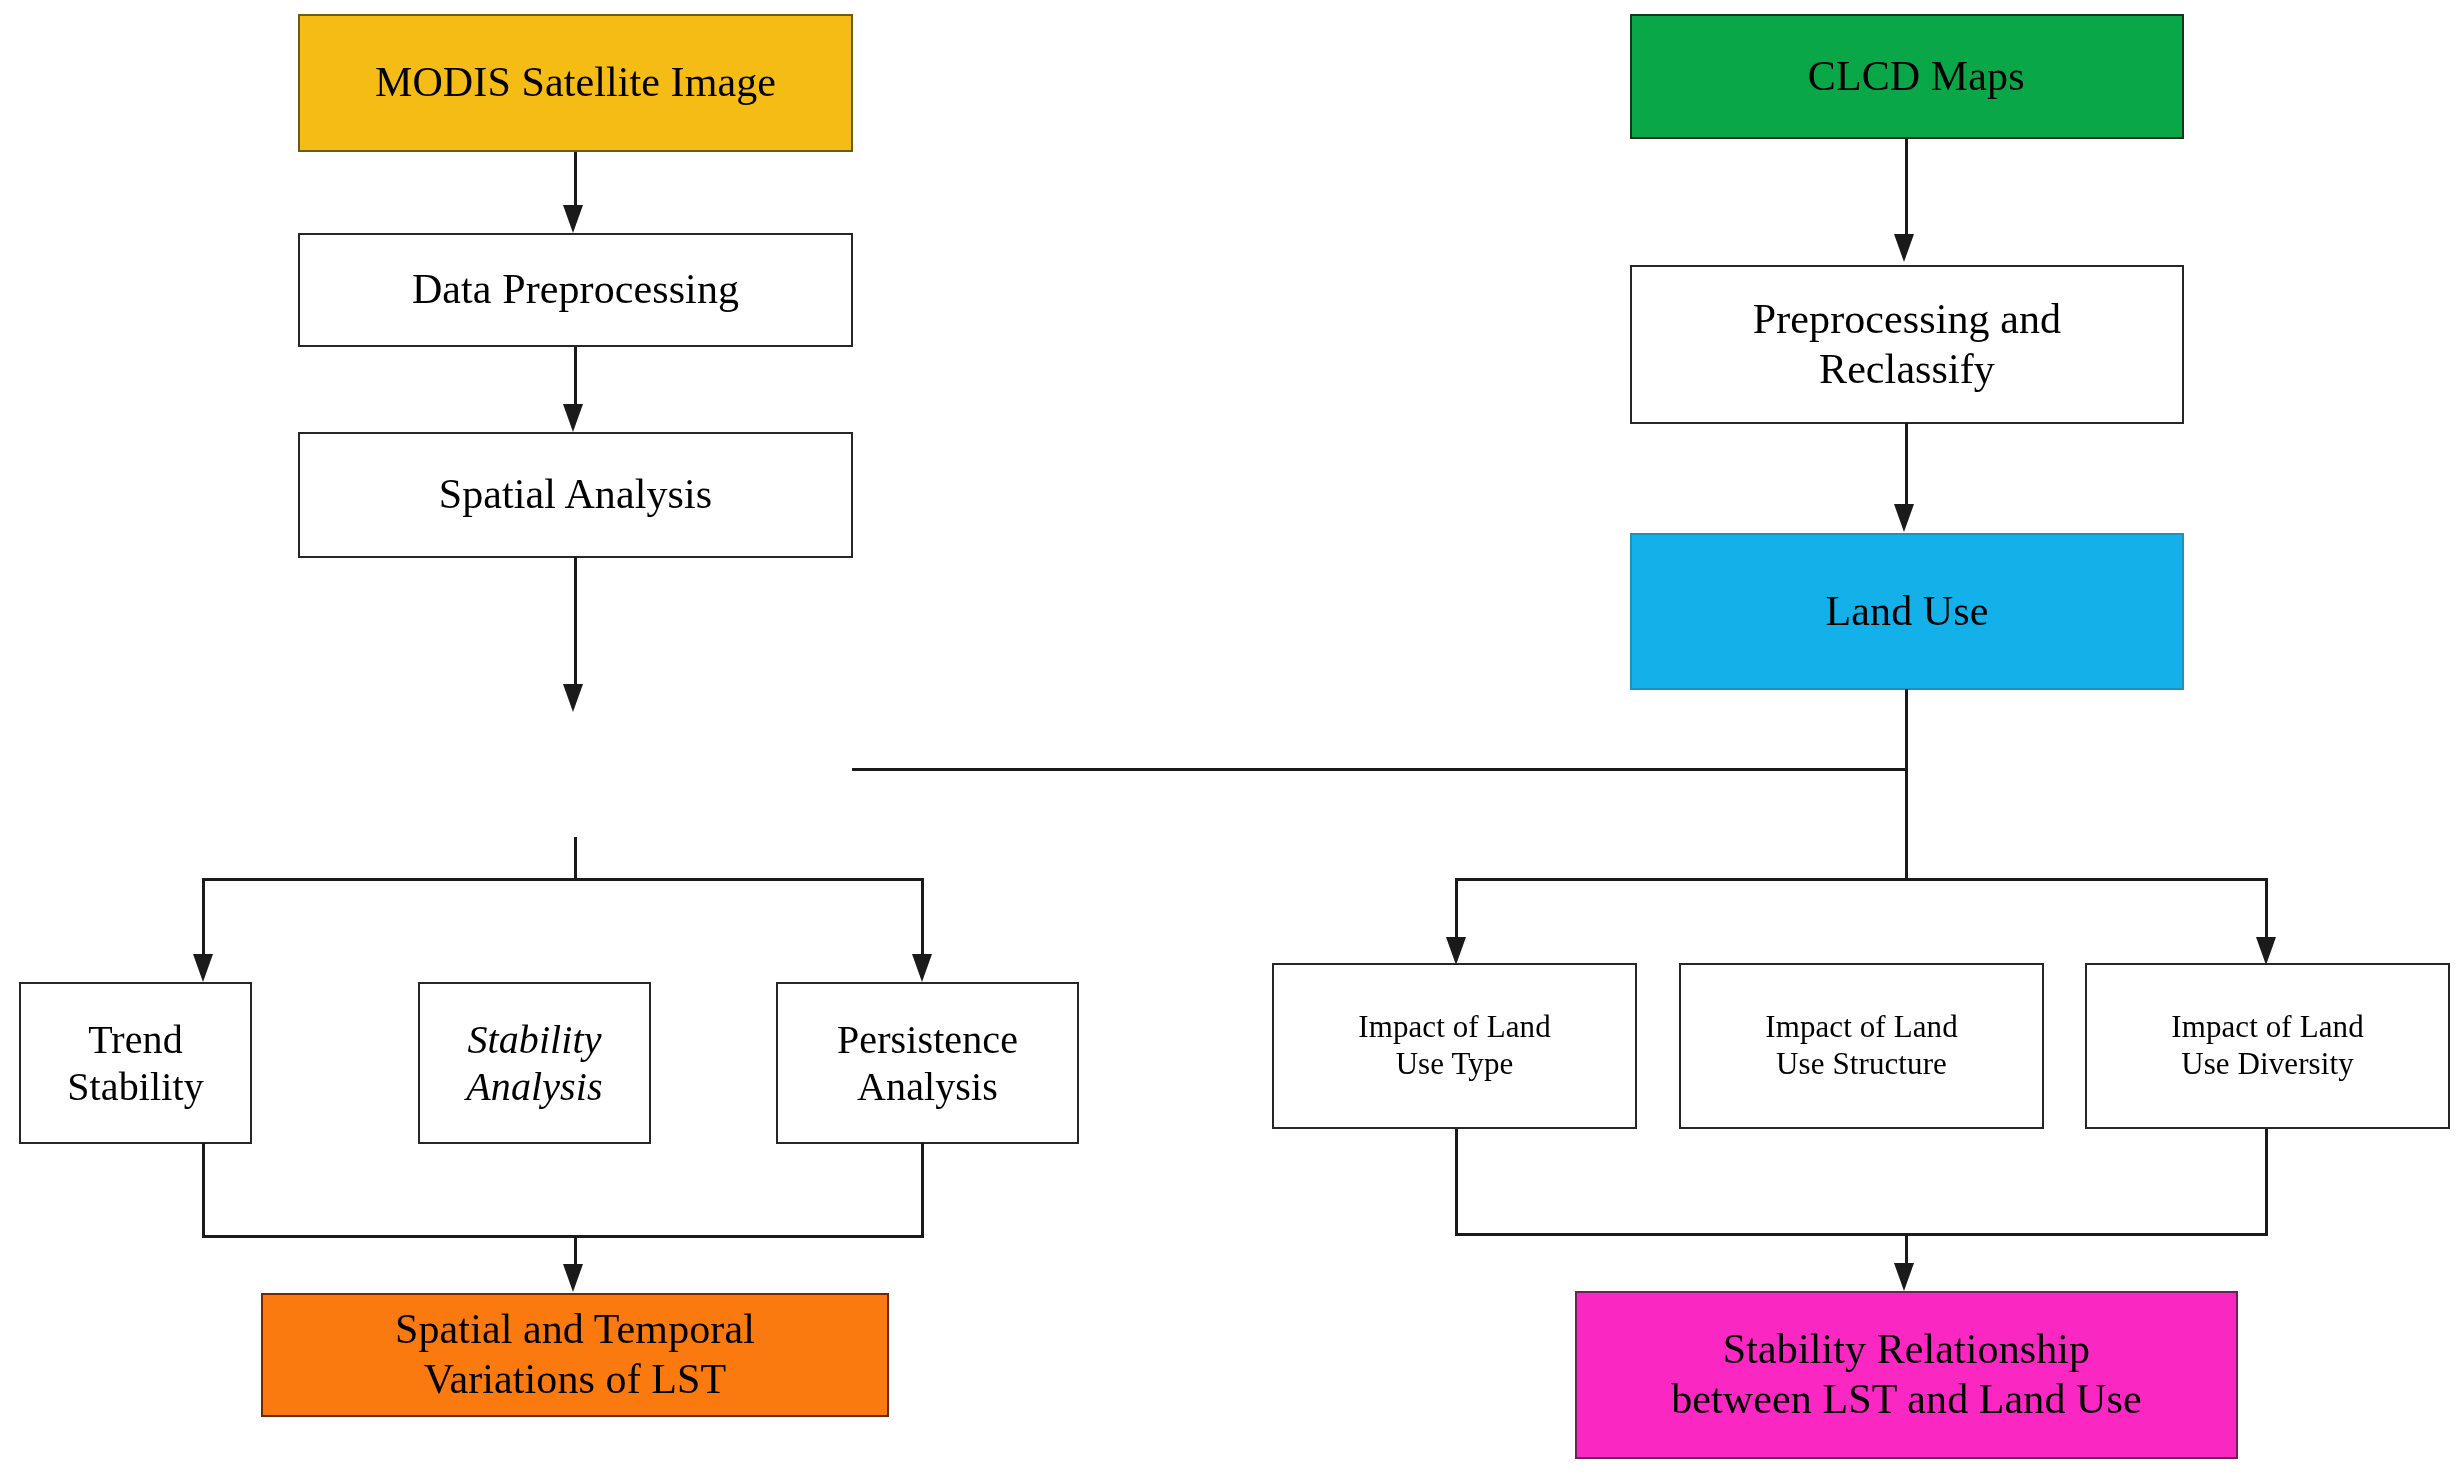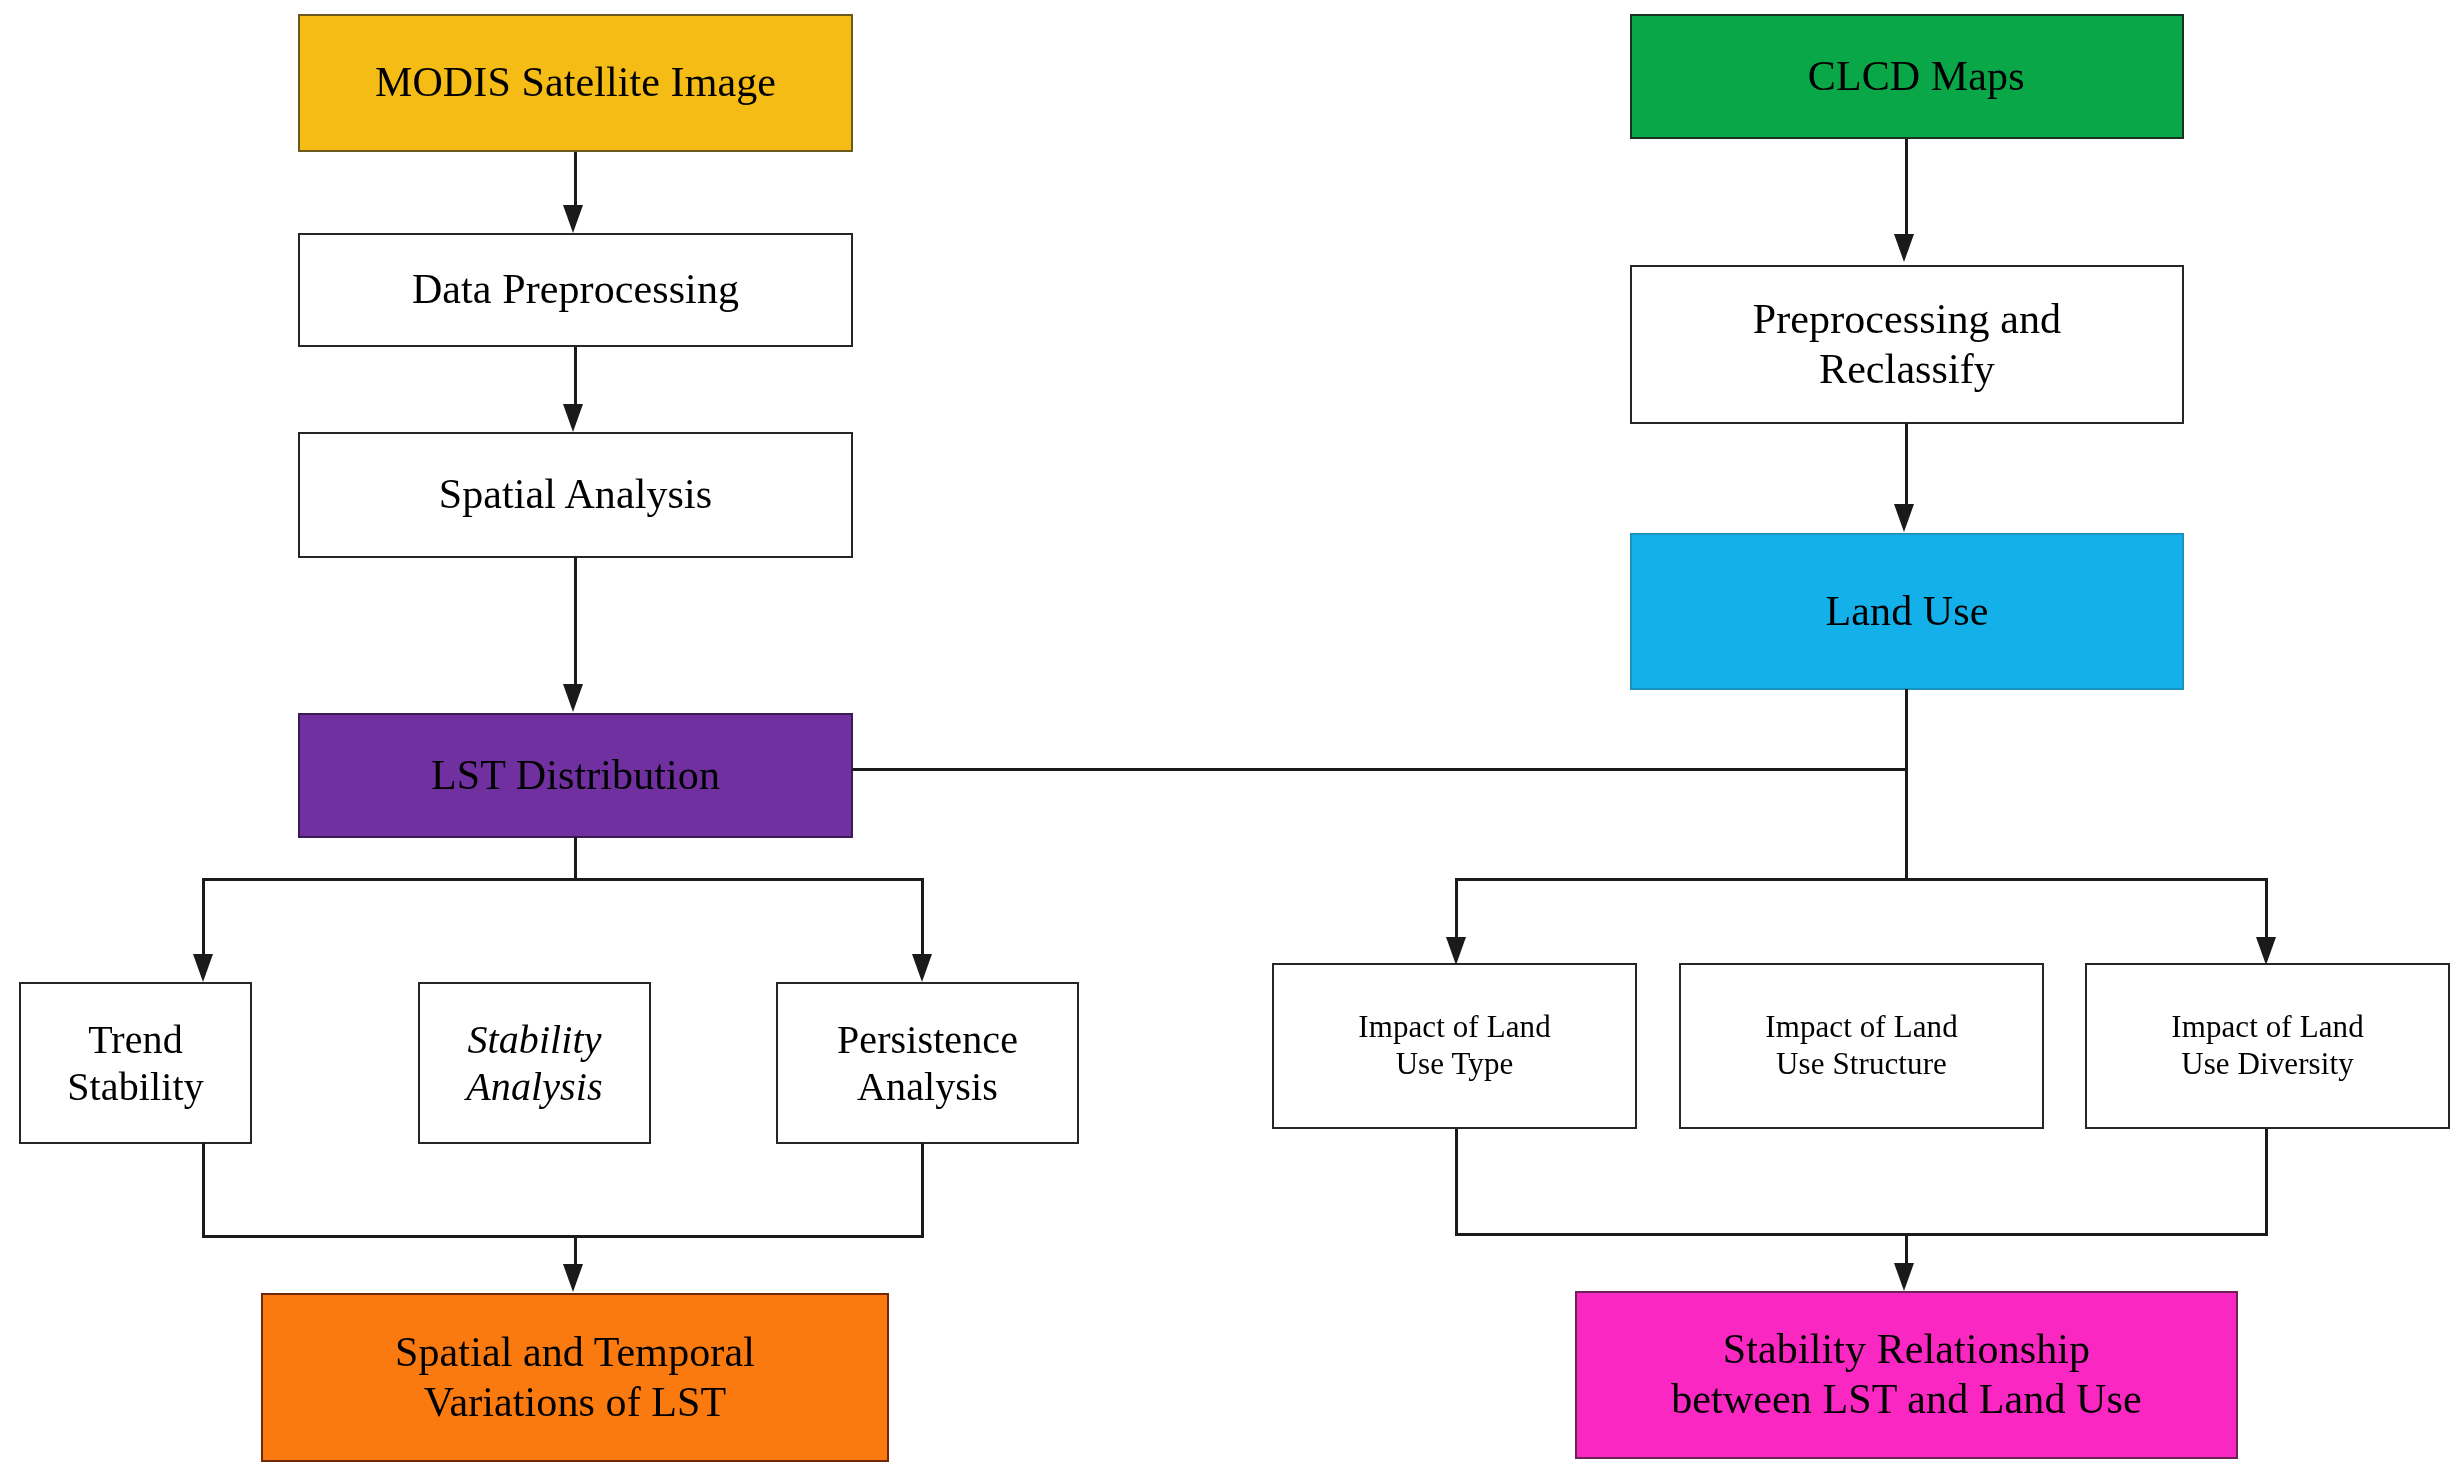--- a/index.html
+++ b/index.html
@@ -74,39 +74,36 @@
   </div>
 
   <div class="node fill-white t-big" style="left:298px; top:233px; width:555px; height:114px;">
     <span class="label">Data Preprocessing</span>
   </div>
 
   <div class="node fill-white t-big" style="left:298px; top:432px; width:555px; height:126px;">
     <span class="label">Spatial Analysis</span>
   </div>
 
-  <div class="node fill-purple t-big" style="left:298px; top:713px; width:555px; height:125px;">
-    <span class="label">LST Distribution</span>
-  </div>
 
   <div class="node fill-white t-med" style="left:19px; top:982px; width:233px; height:162px;">
     <span class="label">Trend Stability</span>
   </div>
 
   <div class="node fill-white t-med" style="left:418px; top:982px; width:233px; height:162px;font-style:italic;">
     <span class="label">Stability
 Analysis</span>
   </div>
 
   <div class="node fill-white t-med" style="left:776px; top:982px; width:303px; height:162px;">
     <span class="label">Persistence
 Analysis</span>
   </div>
 
-  <div class="node fill-orange t-big" style="left:261px; top:1293px; width:628px; height:169px;">
+  <div class="node fill-orange t-big" style="left:261px; top:1293px; width:628px; height:124px;">
     <span class="label">Spatial and Temporal
 Variations of LST</span>
   </div>
 
   <div class="node fill-green t-big" style="left:1630px; top:14px; width:554px; height:125px;padding-left:24px;">
     <span class="label">CLCD  Maps</span>
   </div>
 
   <div class="node fill-white t-big" style="left:1630px; top:265px; width:554px; height:159px;">
     <span class="label">Preprocessing and

